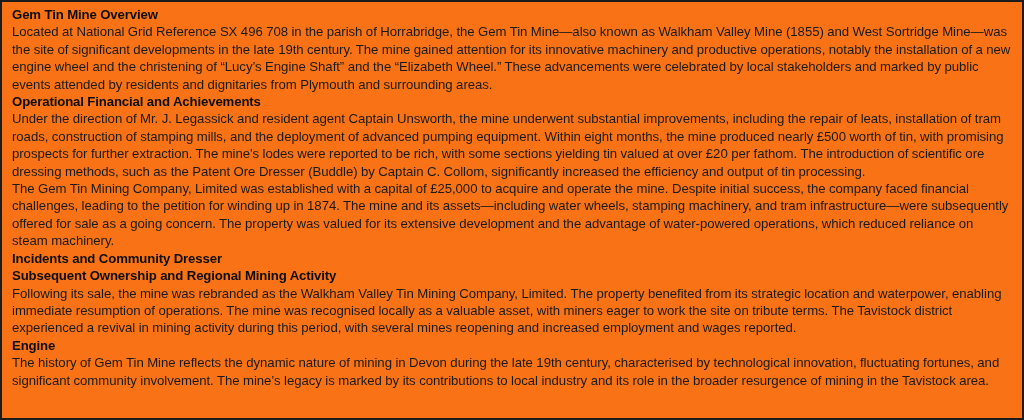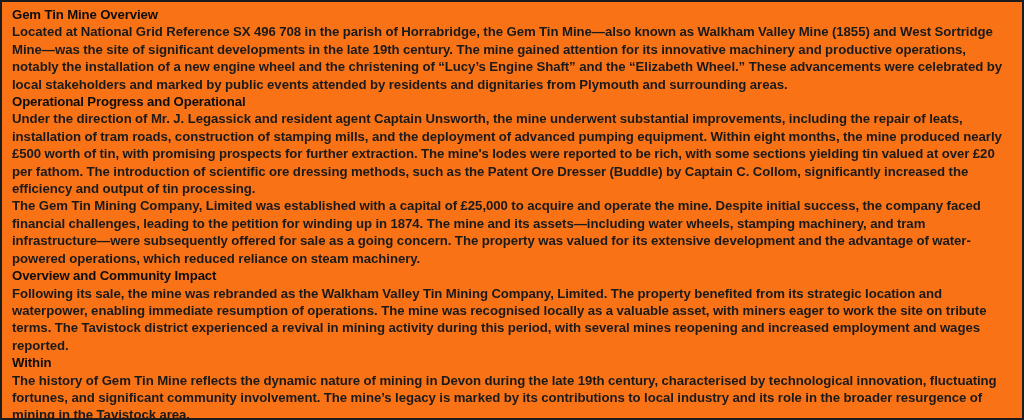--- a/index.html
+++ b/index.html
@@ -35,21 +35,21 @@
     font-size: 13.2px;
     font-weight: bold;
     color: #0d0d0d;
     line-height: 17.4px;
     margin: 0;
     padding: 0;
     letter-spacing: -0.01em;
   }
   .section-text {
     font-size: 13.2px;
-    font-weight: bold;
+    font-weight: normal;
     color: #1a1a1a;
     line-height: 17.4px;
     margin: 0;
     padding: 0;
     text-align: left;
     letter-spacing: -0.004em;
     word-spacing: -0.01em;
   }
 </style>
 </head>
@@ -57,35 +57,36 @@
 
 <div class="page">
   <article class="doc-body">
 
     <section class="section">
       <h2 class="section-heading">Gem Tin Mine Overview</h2>
       <p class="section-text">Located at National Grid Reference SX 496 708 in the parish of Horrabridge, the Gem Tin Mine—also known as Walkham Valley Mine (1855) and West Sortridge Mine—was the site of significant developments in the late 19th century. The mine gained attention for its innovative machinery and productive operations, notably the installation of a new engine wheel and the christening of “Lucy’s Engine Shaft” and the “Elizabeth Wheel.” These advancements were celebrated by local stakeholders and marked by public events attended by residents and dignitaries from Plymouth and surrounding areas.</p>
     </section>
 
     <section class="section">
-      <h2 class="section-heading">Operational Progress and Operational</h2>
+      <h2 class="section-heading">Operational Financial and Achievements</h2>
       <p class="section-text">Under the direction of Mr. J. Legassick and resident agent Captain Unsworth, the mine underwent substantial improvements, including the repair of leats, installation of tram roads, construction of stamping mills, and the deployment of advanced pumping equipment. Within eight months, the mine produced nearly £500 worth of tin, with promising prospects for further extraction. The mine's lodes were reported to be rich, with some sections yielding tin valued at over £20 per fathom. The introduction of scientific ore dressing methods, such as the Patent Ore Dresser (Buddle) by Captain C. Collom, significantly increased the efficiency and output of tin processing.</p>
     </section>
 
     <section class="section">
       <p class="section-text">The Gem Tin Mining Company, Limited was established with a capital of £25,000 to acquire and operate the mine. Despite initial success, the company faced financial challenges, leading to the petition for winding up in 1874. The mine and its assets—including water wheels, stamping machinery, and tram infrastructure—were subsequently offered for sale as a going concern. The property was valued for its extensive development and the advantage of water-powered operations, which reduced reliance on steam machinery.</p>
     </section>
 
     <section class="section">
-      <h2 class="section-heading">Overview and Community Impact</h2>
+      <h2 class="section-heading">Incidents and Community Dresser</h2>
     </section>
 
     <section class="section">
+      <h2 class="section-heading">Subsequent Ownership and Regional Mining Activity</h2>
       <p class="section-text">Following its sale, the mine was rebranded as the Walkham Valley Tin Mining Company, Limited. The property benefited from its strategic location and waterpower, enabling immediate resumption of operations. The mine was recognised locally as a valuable asset, with miners eager to work the site on tribute terms. The Tavistock district experienced a revival in mining activity during this period, with several mines reopening and increased employment and wages reported.</p>
     </section>
 
     <section class="section">
-      <h2 class="section-heading">Within</h2>
+      <h2 class="section-heading">Engine</h2>
       <p class="section-text">The history of Gem Tin Mine reflects the dynamic nature of mining in Devon during the late 19th century, characterised by technological innovation, fluctuating fortunes, and significant community involvement. The mine’s legacy is marked by its contributions to local industry and its role in the broader resurgence of mining in the Tavistock area.</p>
     </section>
 
   </article>
 </div>
 
 </body></html>

